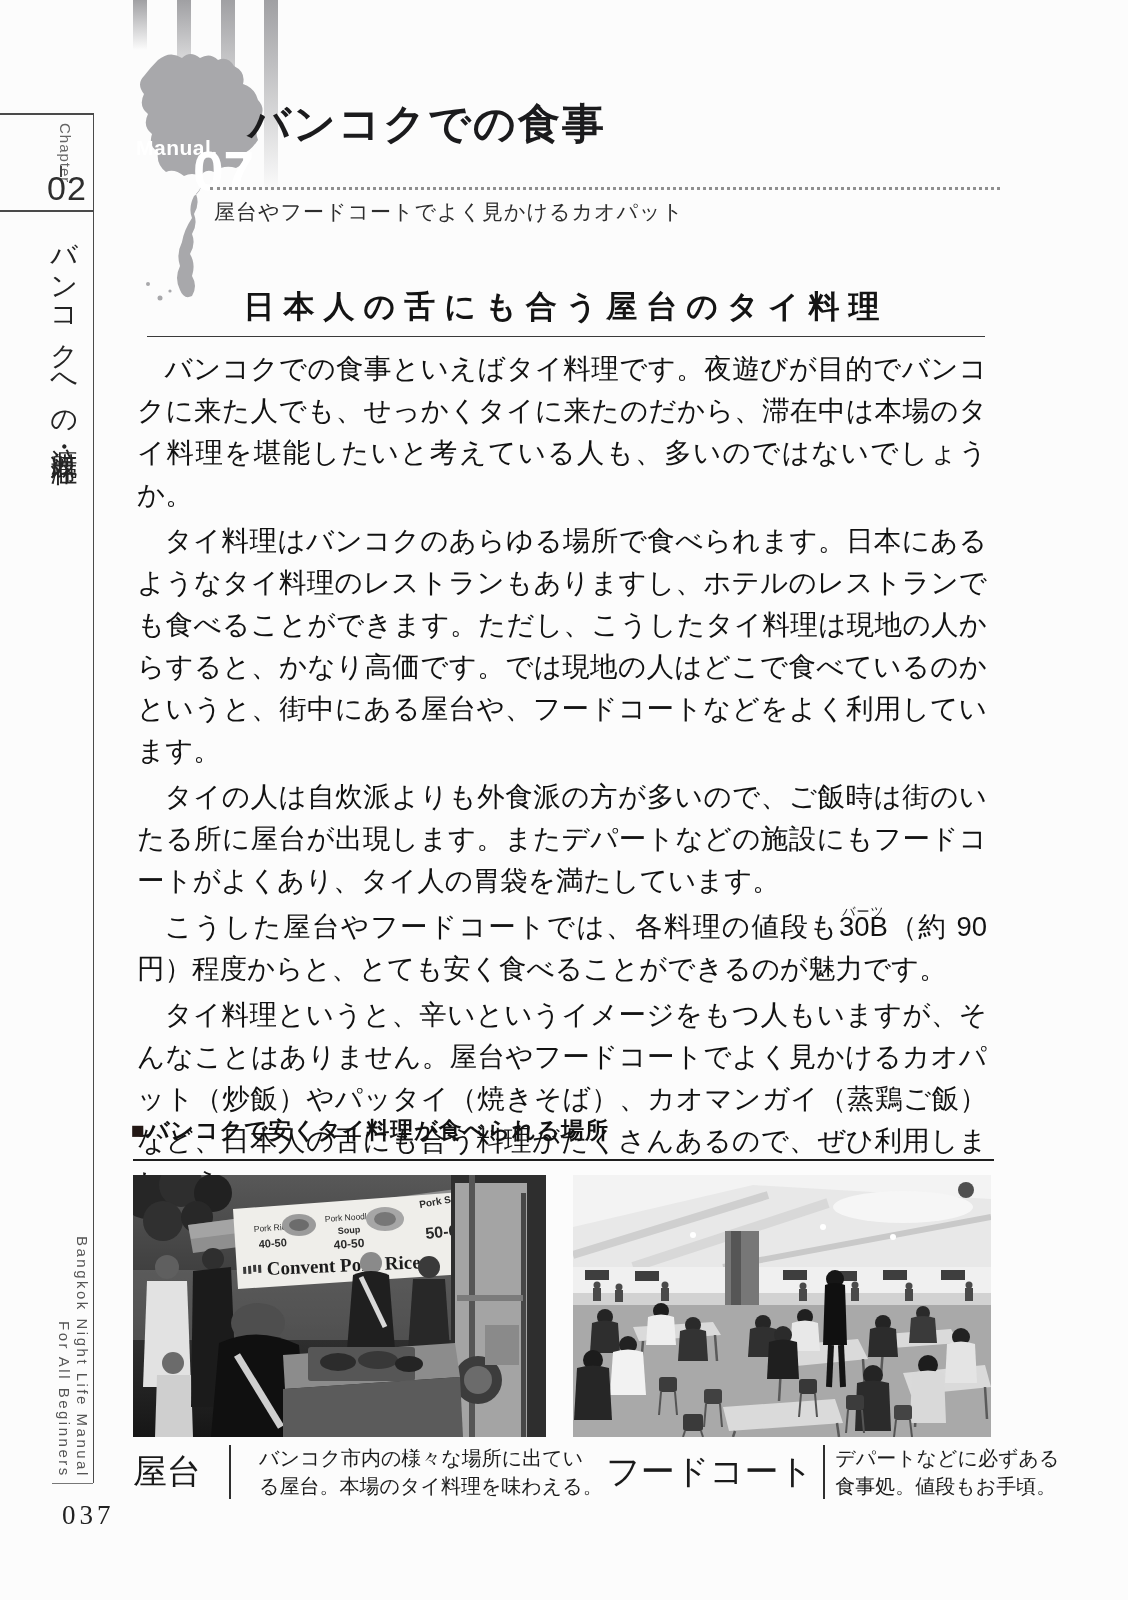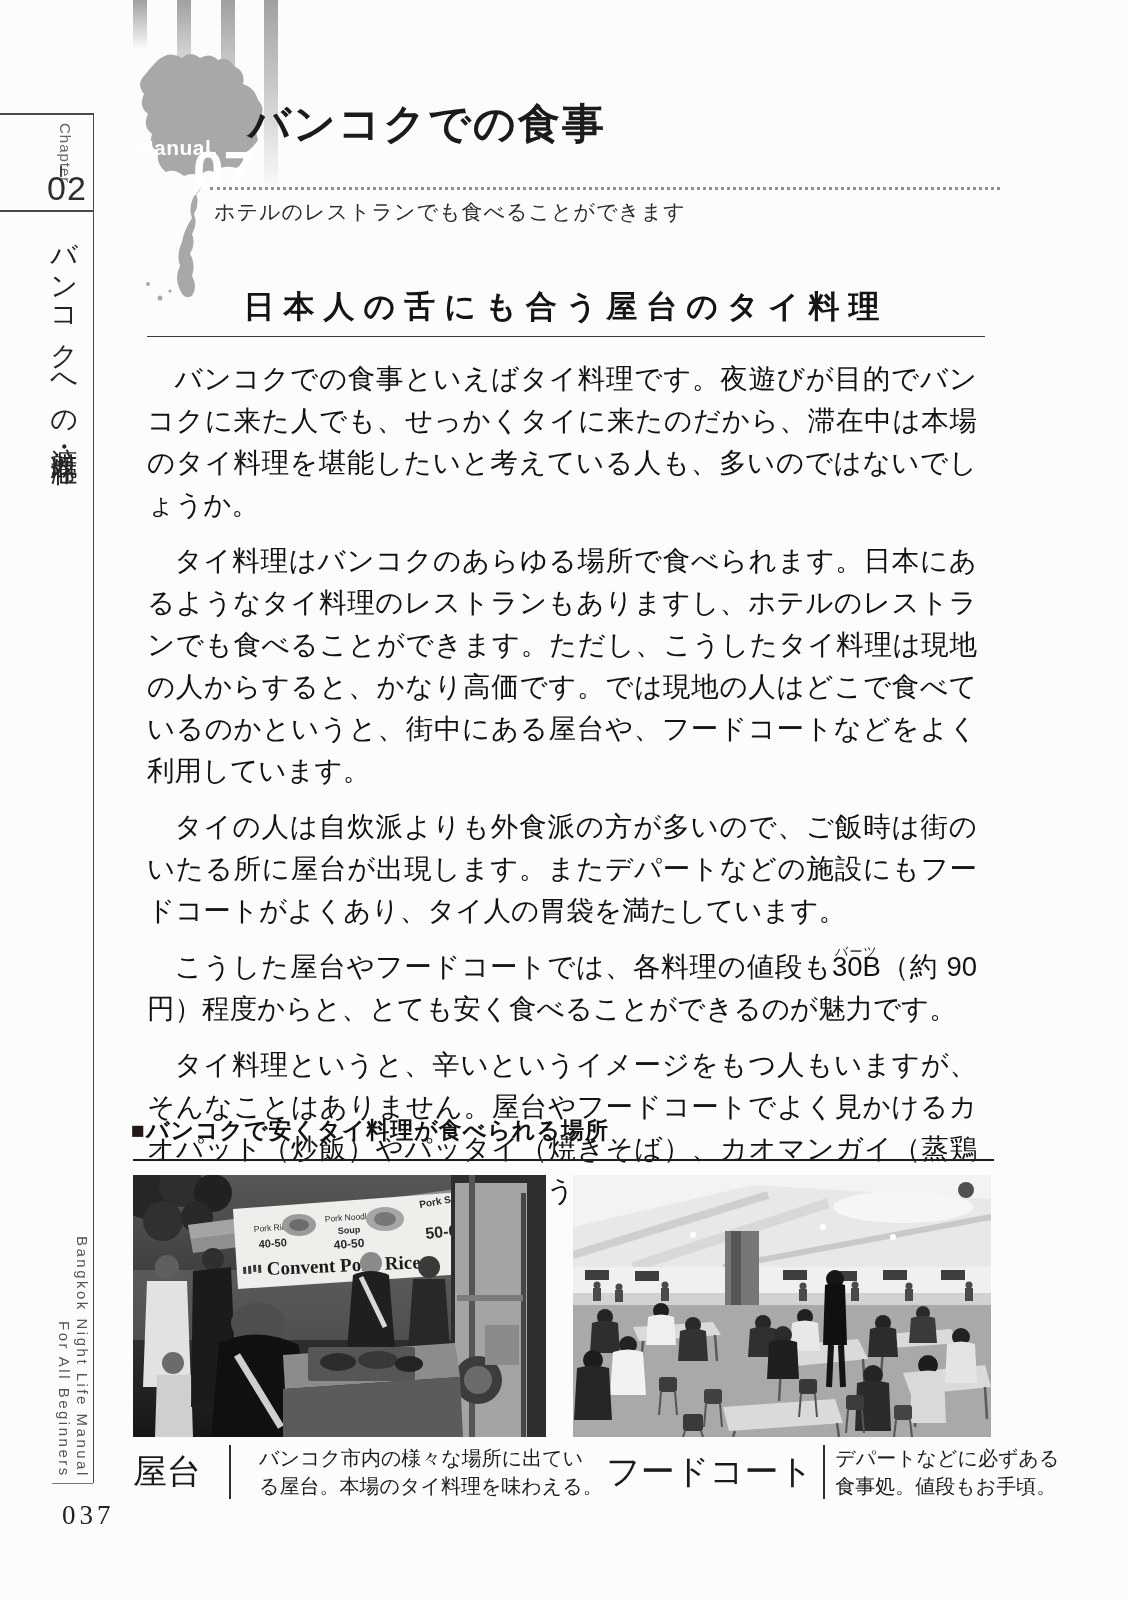--- a/index.html
+++ b/index.html
@@ -32,21 +32,21 @@
   .lesson-label{position:absolute;left:136px;top:136px;color:#fff;font-weight:bold;font-size:21px;letter-spacing:.5px;}
   .lesson-number{position:absolute;left:193px;top:100px;color:#fff;font-weight:bold;font-size:55px;margin-top:39px;}
   .page-title{position:absolute;left:248px;top:96px;font-size:42px;font-weight:700;letter-spacing:2px;color:#1b1b1d;white-space:nowrap;}
   .dotted-rule{position:absolute;left:210px;top:187px;width:790px;height:0;border-top:3px dotted #8f8f8f;}
   .page-subtitle{position:absolute;left:214px;top:198px;font-size:21px;color:#2d2d2d;letter-spacing:1px;white-space:nowrap;}
   
   .section-heading{position:absolute;left:147px;top:286px;width:838px;text-align:center;font-size:31px;font-weight:bold;letter-spacing:9px;color:#141414;white-space:nowrap;}
   .section-rule{position:absolute;left:147px;top:336px;width:838px;height:0;border-top:1.5px solid #3a3a3a;}
   
   .article{position:absolute;left:133px;top:344px;width:858px;font-size:27.5px;line-height:42px;text-align:justify;color:#121212;}
-  .article p{margin:14px;text-indent:1em;}
+  .article p{margin:4px;text-indent:1em;}
   .ruby-wrap{position:relative;display:inline-block;text-indent:0;}
   .ruby-top{position:absolute;top:-15px;left:50%;transform:translateX(-50%);font-size:13px;letter-spacing:1px;white-space:nowrap;color:#1a1a1a;}
   
   .place-heading{position:absolute;left:131px;top:1115px;font-size:23px;font-weight:bold;color:#121212;letter-spacing:1px;white-space:nowrap;}
   .place-marker{color:#231815;}
   .place-rule{position:absolute;left:133px;top:1159px;width:861px;height:0;border-top:2.5px solid #1f1f1f;}
   .photo{position:absolute;top:1175px;height:262px;}
   .photo svg{display:block;width:100%;height:100%;}
   .photo-left{left:133px;width:413px;}
   .photo-right{left:573px;width:418px;}
@@ -82,21 +82,21 @@
   <svg class="map-svg" viewBox="0 0 175 255" aria-hidden="true">
     <path fill="#a8a8ab" d="M58,12 Q70,2 82,10 Q90,2 100,10 Q110,4 118,12 Q128,8 134,18 Q146,24 143,36 Q155,40 158,52 Q166,60 160,72 Q154,82 158,92 Q150,104 142,106 Q146,116 136,120 Q124,116 114,124 Q104,120 100,130 Q104,142 94,148 Q88,160 92,170 Q84,182 82,194 Q76,206 80,218 Q74,230 80,242 Q84,252 92,248 Q98,238 92,228 Q96,216 90,206 Q96,196 92,186 Q98,176 94,166 Q100,156 96,146 Q104,138 100,128 Q92,124 84,128 Q74,120 66,124 Q56,116 58,104 Q48,98 52,86 Q42,78 48,66 Q38,58 44,46 Q36,36 44,28 Q50,20 58,12 Z"></path>
     <circle cx="60" cy="250" r="2.5" fill="#a8a8ab"></circle>
     <circle cx="48" cy="236" r="2" fill="#a8a8ab"></circle>
     <circle cx="70" cy="243" r="1.6" fill="#a8a8ab"></circle>
   </svg>
   <div class="lesson-label">Manual.</div>
   <div class="lesson-number">07</div>
   <h1 class="page-title" style="margin:0;">バンコクでの食事</h1>
   <div class="dotted-rule"></div>
-  <div class="page-subtitle">ホテルのレストランでも食べることができます</div>
+  <div class="page-subtitle">屋台やフードコートでよく見かけるカオパット</div>
 
   <h2 class="section-heading" style="margin:0;">日本人の舌にも合う屋台のタイ料理</h2>
   <div class="section-rule"></div>
 
   <div class="article">
     <p>バンコクでの食事といえばタイ料理です。夜遊びが目的でバンコクに来た人でも、せっかくタイに来たのだから、滞在中は本場のタイ料理を堪能したいと考えている人も、多いのではないでしょうか。</p>
     <p>タイ料理はバンコクのあらゆる場所で食べられます。日本にあるようなタイ料理のレストランもありますし、ホテルのレストランでも食べることができます。ただし、こうしたタイ料理は現地の人からすると、かなり高価です。では現地の人はどこで食べているのかというと、街中にある屋台や、フードコートなどをよく利用しています。</p>
     <p>タイの人は自炊派よりも外食派の方が多いので、ご飯時は街のいたる所に屋台が出現します。またデパートなどの施設にもフードコートがよくあり、タイ人の胃袋を満たしています。</p>
     <p><span>こうした屋台やフードコートでは、各料理の値段も</span><span class="ruby-wrap"><span>30B</span><span class="ruby-top">バーツ</span></span><span>（約 90 円）程度からと、とても安く食べることができるのが魅力です。</span></p>
     <p>タイ料理というと、辛いというイメージをもつ人もいますが、そんなことはありません。屋台やフードコートでよく見かけるカオパット（炒飯）やパッタイ（焼きそば）、カオマンガイ（蒸鶏ご飯）など、日本人の舌にも合う料理がたくさんあるので、ぜひ利用しましょう。</p>

